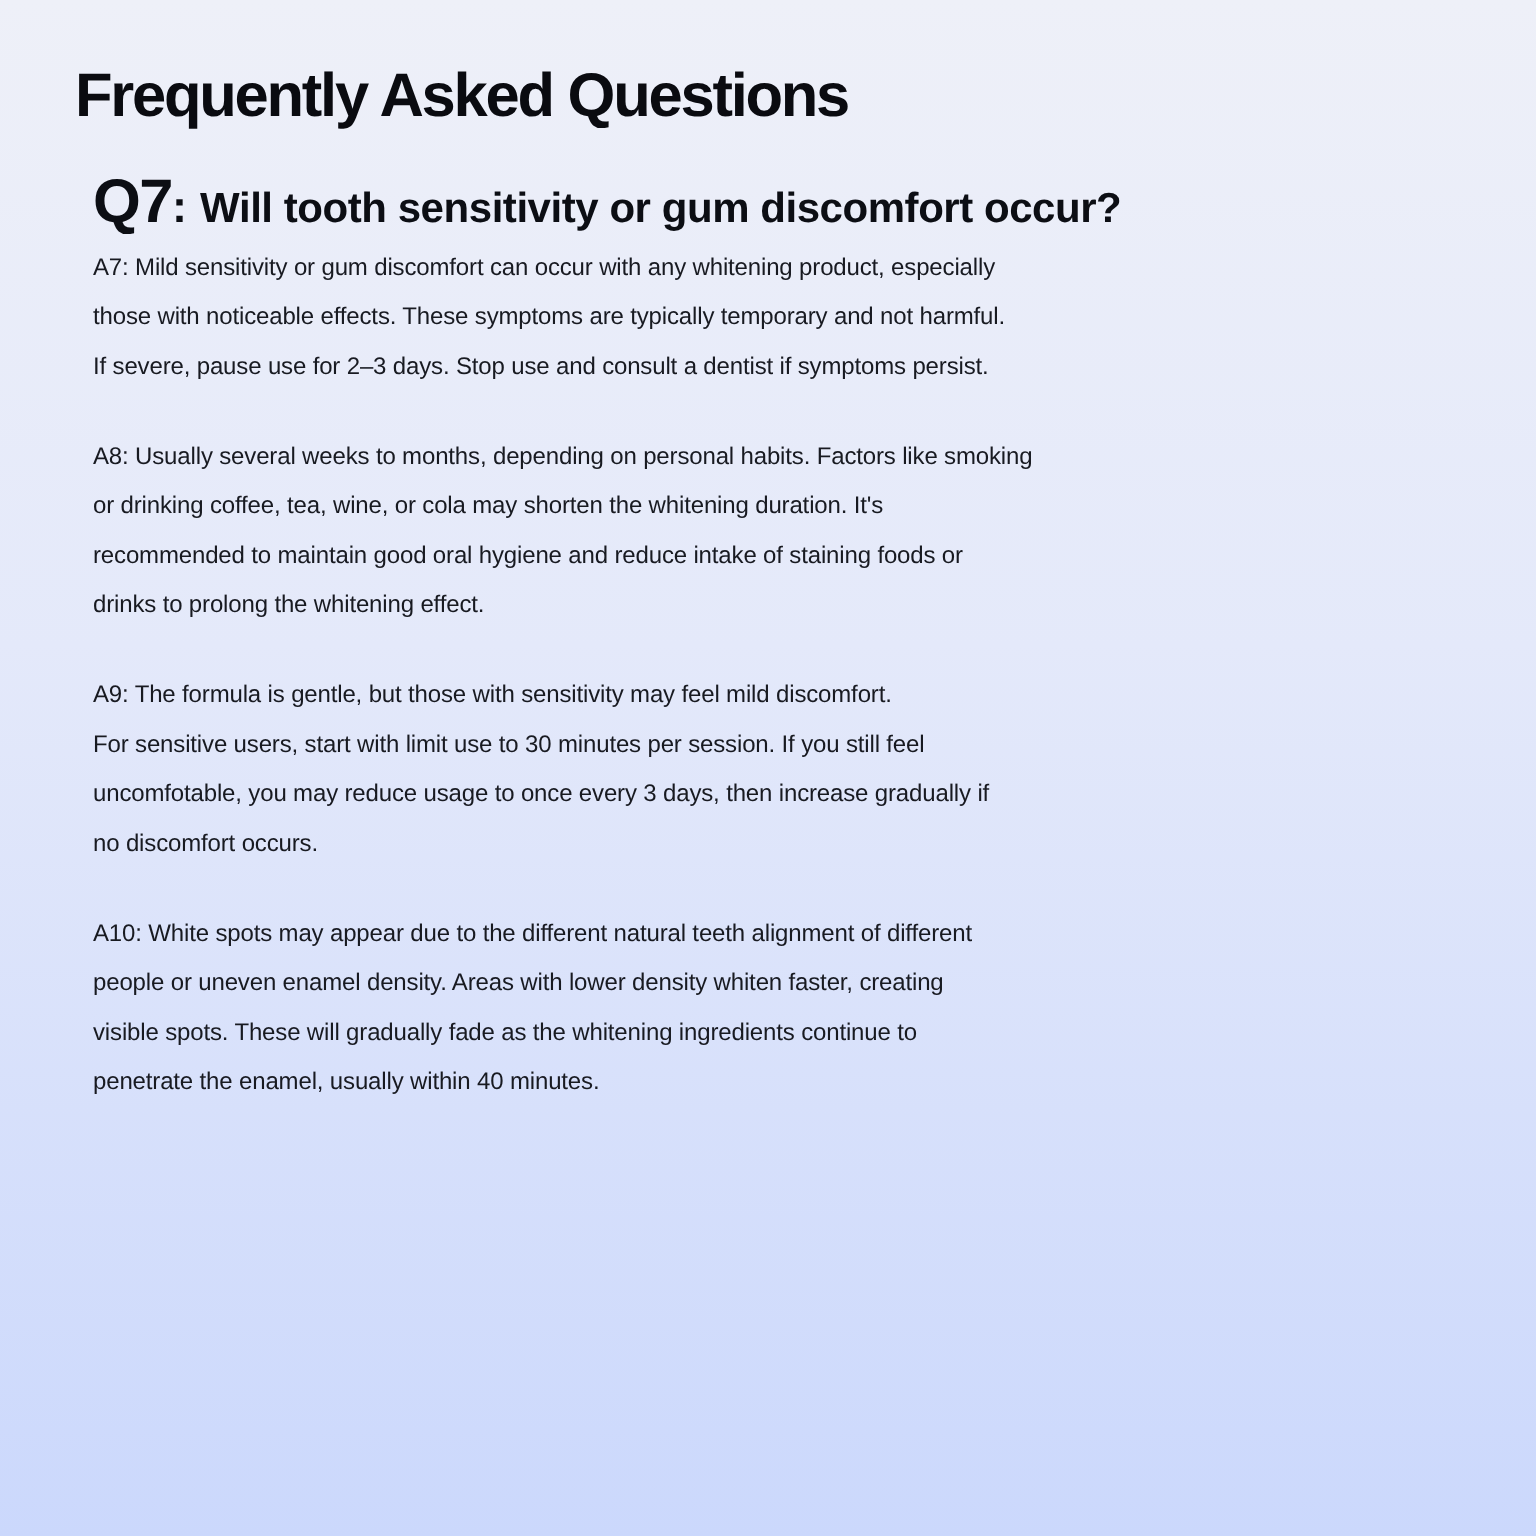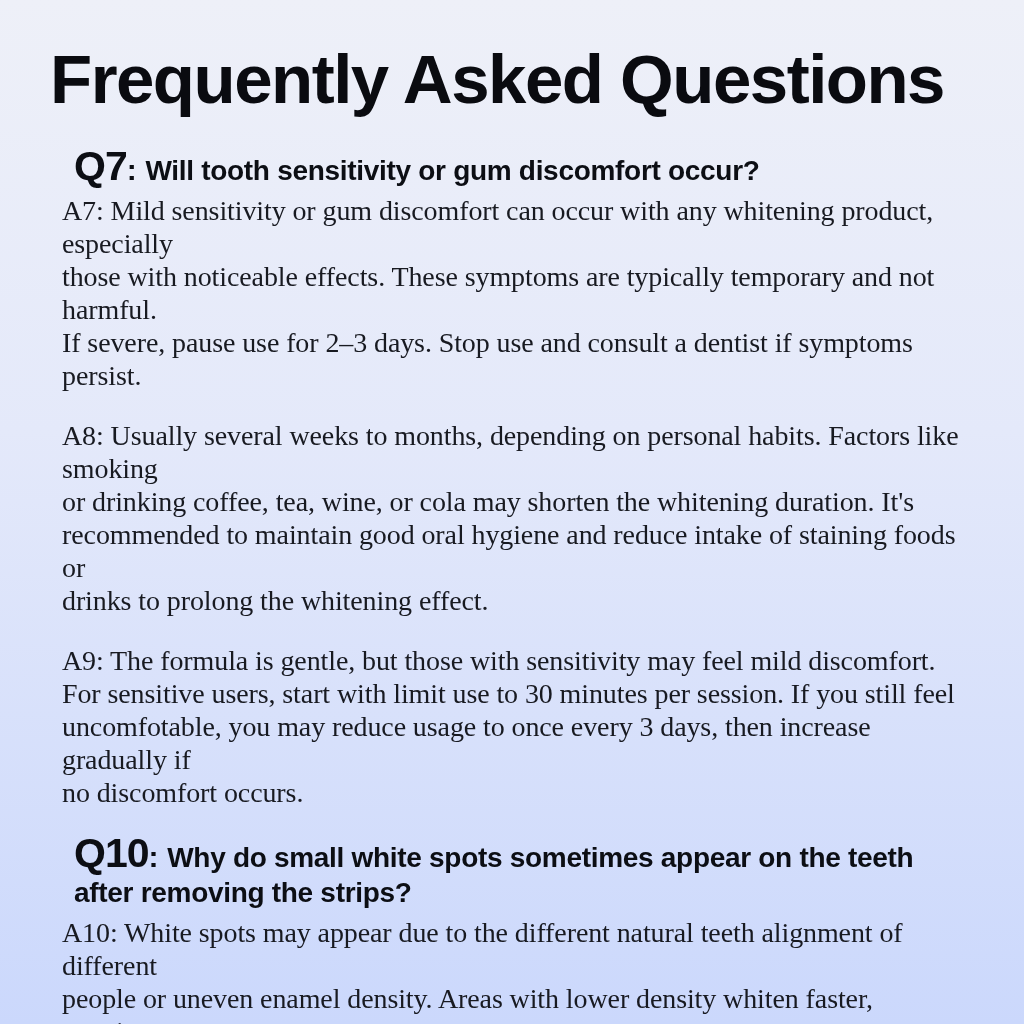--- a/index.html
+++ b/index.html
@@ -16,60 +16,59 @@
     -webkit-font-smoothing: antialiased;
   }
   .page {
     box-sizing: border-box;
     width: 1024px;
     height: 1024px;
     padding: 40px 58px 0 50px;
   }
   .page-title {
     margin: 0 0 30px 0;
-    font-size: 69px;
+    font-size: 41px;
     font-weight: bold;
     letter-spacing: -1.5px;
     color: #0A0B10;
   }
   .faq-list {
     margin-left: 12px;
     width: 906px;
   }
   .faq-item {
     margin-bottom: 27px;
   }
   .faq-question {
-    margin: 0 0 6px 12px;
+    margin: 0 0 6px 0;
     font-size: 28px;
     font-weight: bold;
     line-height: 35px;
     letter-spacing: -0.3px;
     color: #0C0E14;
   }
   .qnum {
     font-size: 41px;
     font-weight: bold;
     letter-spacing: -1px;
   }
   .qsep {
     font-size: 30px;
     font-weight: bold;
   }
   .qtext {
     margin-left: 9px;
   }
   .faq-answer {
     margin: 0;
-    font-size: 28px;
+    font-size: 16px;
     line-height: 33px;
     letter-spacing: -0.1px;
     white-space: pre-line;
     color: #181A21;
-    font-family: Liberation Serif, serif;
   }
 </style>
 </head>
 <body>
 
 <div class="page">
 
   <h1 class="page-title">Frequently Asked Questions</h1>
 
   <div class="faq-list">
@@ -89,21 +88,20 @@
     </section>
 
     <section class="faq-item">
       <p class="faq-answer">A9:  The formula is gentle, but those with sensitivity may feel mild discomfort.
 For sensitive users, start with limit use to 30 minutes per session. If you still feel
 uncomfotable, you may reduce usage to once every 3 days, then increase gradually if
 no discomfort occurs.</p>
     </section>
 
     <section class="faq-item">
-      <h2 class="faq-question"><span class="qnum">Q10</span><span class="qsep">:</span><span class="qtext">Why do small white spots sometimes appear on the teeth after removing the strips?</span></h2>
       <p class="faq-answer">A10:  White spots may appear due to the different natural teeth alignment of different
 people or uneven enamel density. Areas with lower density whiten faster, creating
 visible spots. These will gradually fade as the whitening ingredients continue to
 penetrate the enamel, usually within 40 minutes.</p>
     </section>
 
   </div>
 </div>
 
 </body></html>

